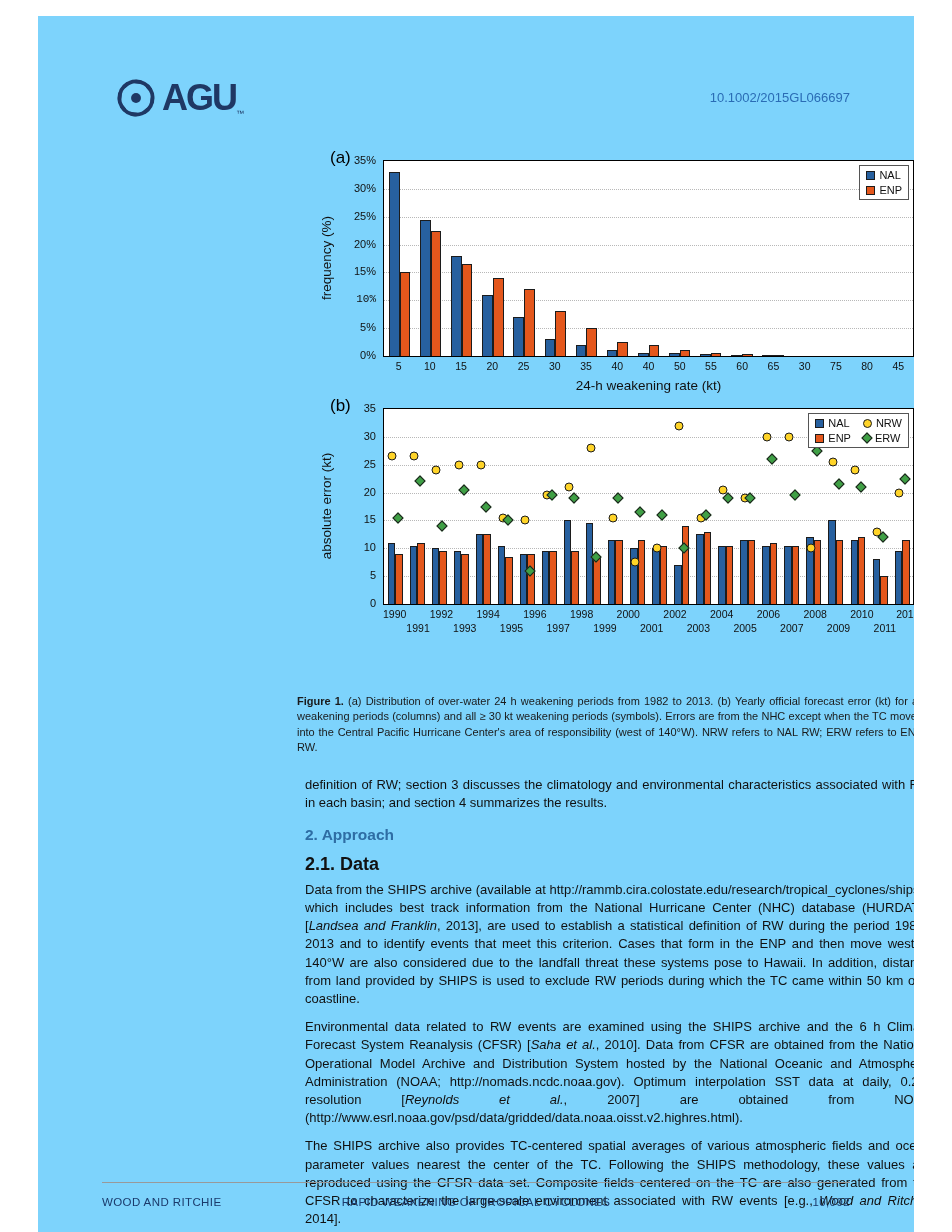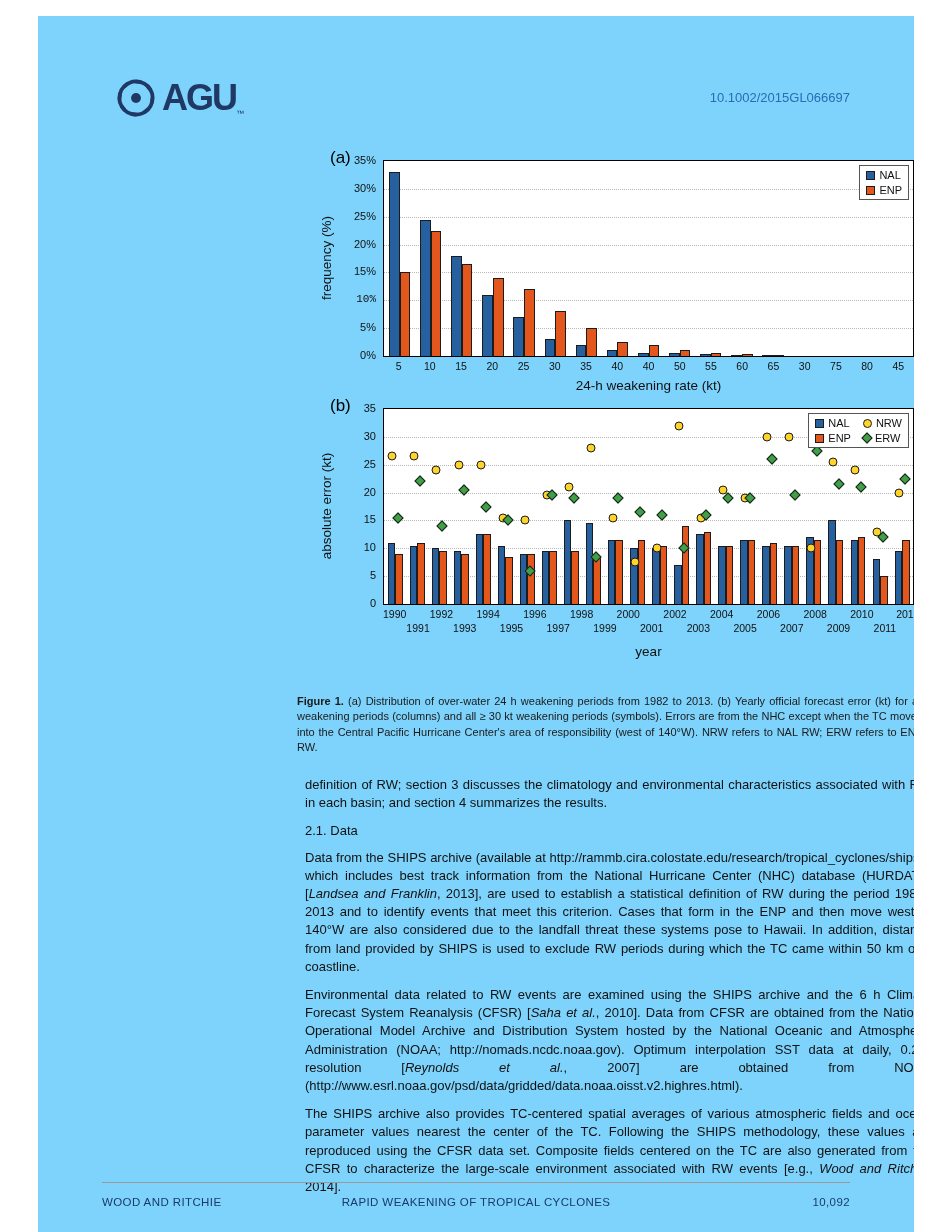--- a/index.html
+++ b/index.html
@@ -46,21 +46,21 @@
   .swatch.circle { border-radius:50%; }
   .swatch.diamond { width:8px; height:8px; transform:rotate(45deg); }
 
   
   .caption { position:absolute; left:259px; top:678px; width:626px; font-size:11px; line-height:15.3px;
              text-align:justify; color:#1a1a1a; }
   .body-text { position:absolute; left:267px; top:760px; width:626px; font-size:13px; line-height:18.2px;
                text-align:justify; }
   .body-text p { margin:0 0 10px 0; }
   .section-heading { font-size:15.5px; font-weight:bold; margin:14px 0 10px 0; }
-  .subsection-heading { font-size:13px; font-weight:normal; margin:0 0 8px 0; color:#111; }
+  .subsection-heading { font-size:18px; font-weight:bold; margin:0 0 8px 0; color:#111; }
 
   
   .footer-line { position:absolute; left:64px; right:64px; top:1166px; border-top:1px solid #999; }
   .footer { position:absolute; left:64px; right:64px; top:1180px; height:16px; font-size:11.5px; letter-spacing:0.4px; }
   .f-left { position:absolute; left:0; }
   .f-center { position:absolute; left:50%; transform:translateX(-50%); }
   .f-right { position:absolute; right:0; }
 </style>
 </head>
 <body>
@@ -406,28 +406,28 @@
           <div class="xtick low">2005</div>
           <div class="xtick">2006</div>
           <div class="xtick low">2007</div>
           <div class="xtick">2008</div>
           <div class="xtick low">2009</div>
           <div class="xtick">2010</div>
           <div class="xtick low">2011</div>
           <div class="xtick">2012</div>
           <div class="xtick low">2013</div>
         </div>
-      <div class="xlabel">year</div>
     </div>
   </section>
 
   <div class="caption"><b>Figure 1.</b> (a) Distribution of over-water 24 h weakening periods from 1982 to 2013. (b) Yearly official forecast error (kt) for all weakening periods (columns) and all ≥ 30 kt weakening periods (symbols). Errors are from the NHC except when the TC moved into the Central Pacific Hurricane Center's area of responsibility (west of 140°W). NRW refers to NAL RW; ERW refers to ENP RW.</div>
 
   <section class="body-text">
     <p>definition of RW; section 3 discusses the climatology and environmental characteristics associated with RW in each basin; and section 4 summarizes the results.</p>
+    <h2 class="section-heading" style="color: rgb(46, 109, 164);">2. Approach</h2>
     <h3 class="subsection-heading">2.1. Data</h3>
     <div>
         <p>Data from the SHIPS archive (available at http://rammb.cira.colostate.edu/research/tropical_cyclones/ships/), which includes best track information from the National Hurricane Center (NHC) database (HURDAT2) [<i>Landsea and Franklin</i>, 2013], are used to establish a statistical definition of RW during the period 1982–2013 and to identify events that meet this criterion. Cases that form in the ENP and then move west of 140°W are also considered due to the landfall threat these systems pose to Hawaii. In addition, distance from land provided by SHIPS is used to exclude RW periods during which the TC came within 50 km of a coastline.</p>
         <p>Environmental data related to RW events are examined using the SHIPS archive and the 6 h Climate Forecast System Reanalysis (CFSR) [<i>Saha et al.</i>, 2010]. Data from CFSR are obtained from the National Operational Model Archive and Distribution System hosted by the National Oceanic and Atmospheric Administration (NOAA; http://nomads.ncdc.noaa.gov). Optimum interpolation SST data at daily, 0.25° resolution [<i>Reynolds et al.</i>, 2007] are obtained from NOAA (http://www.esrl.noaa.gov/psd/data/gridded/data.noaa.oisst.v2.highres.html).</p>
         <p>The SHIPS archive also provides TC-centered spatial averages of various atmospheric fields and ocean parameter values nearest the center of the TC. Following the SHIPS methodology, these values are reproduced using the CFSR data set. Composite fields centered on the TC are also generated from the CFSR to characterize the large-scale environment associated with RW events [e.g., <i>Wood and Ritchie</i>, 2014].</p>
       </div>
   </section>
 
   <div class="footer-line"></div>
   <footer class="footer">

